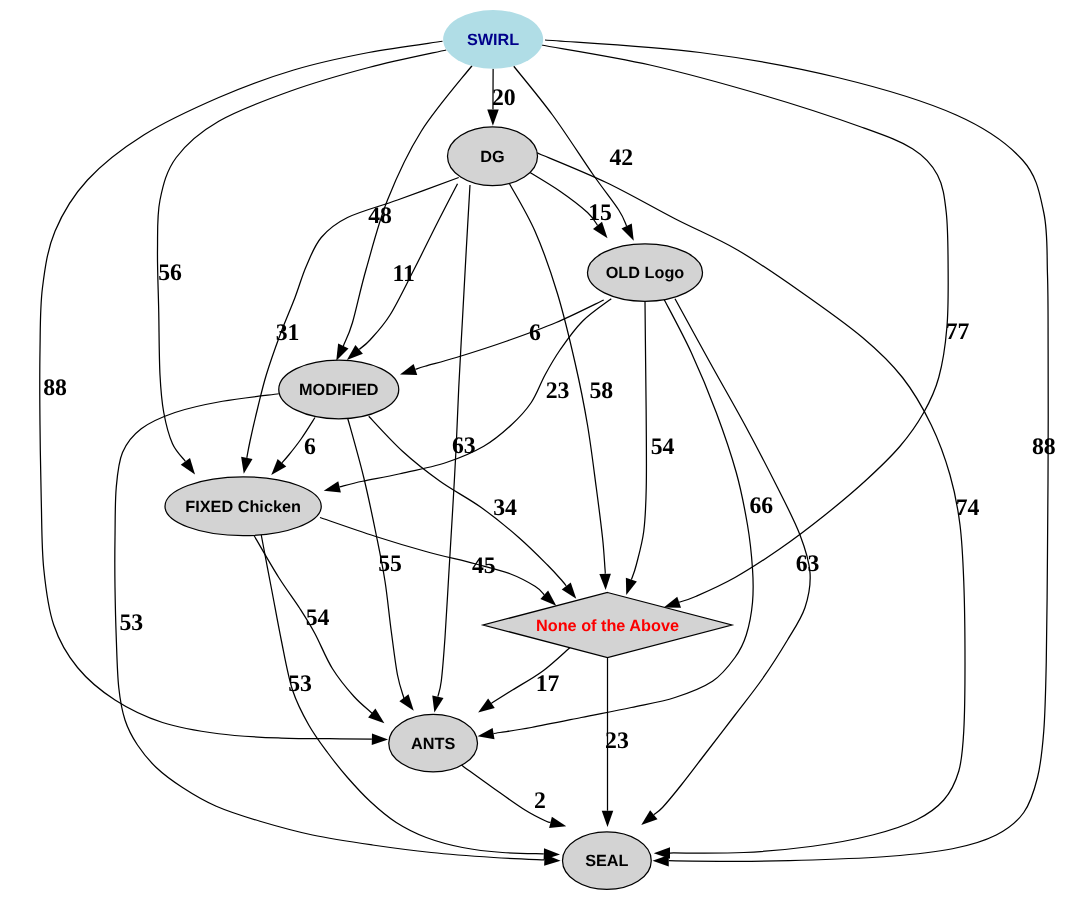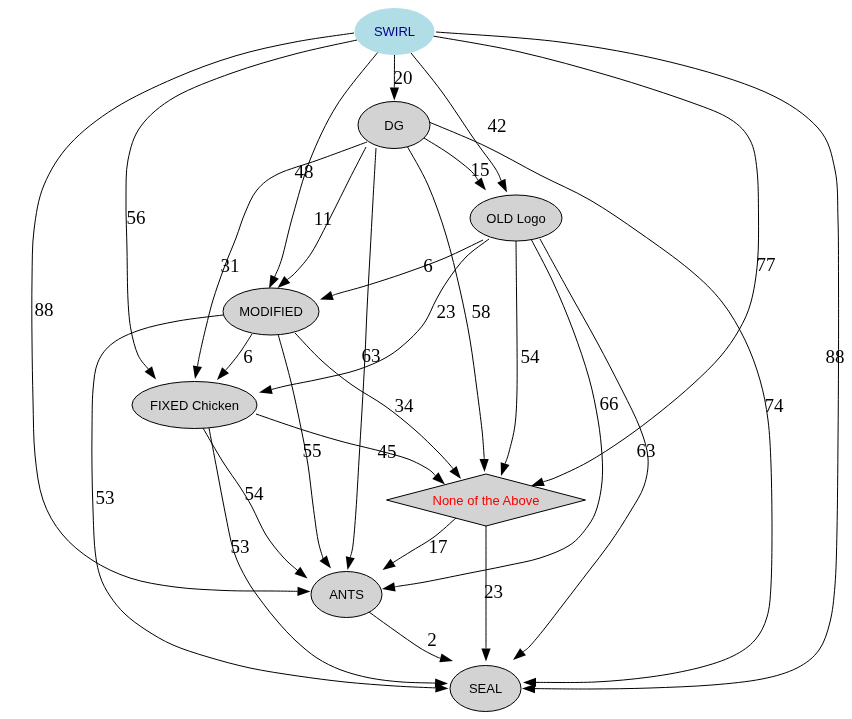--- a/index.html
+++ b/index.html
@@ -7,20 +7,21 @@
     padding: 0;
     background: #ffffff;
   }
   .stage {
     position: relative;
     width: 852px;
     height: 719px;
     background: #ffffff;
     overflow: hidden;
     font-family: "Liberation Sans", sans-serif;
+    font-weight: bold;
   }
   svg { display: block; }
   .edge-path {
     fill: none;
     stroke: #000000;
     stroke-width: 1;
   }
   .arrow-head {
     fill: #000000;
     stroke: none;

